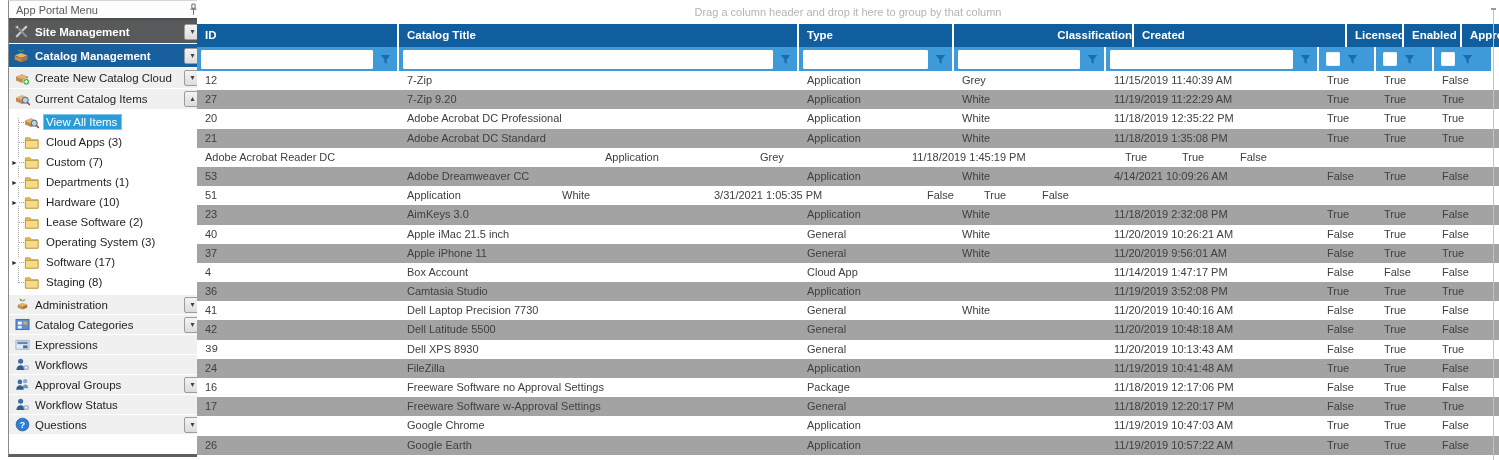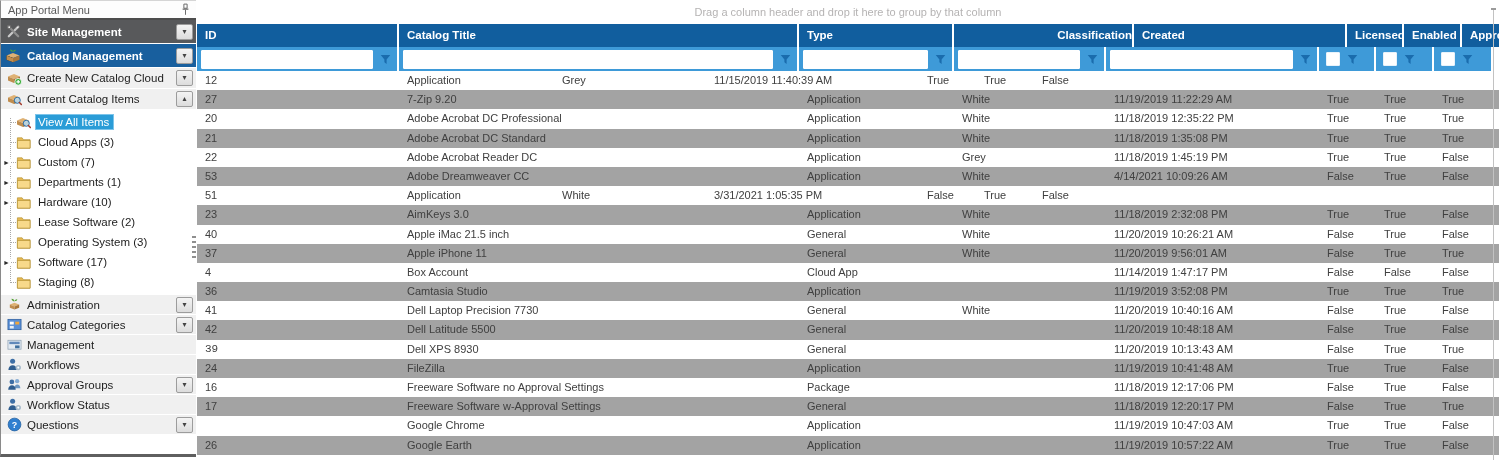--- a/index.html
+++ b/index.html
@@ -1,20 +1,20 @@
 <!DOCTYPE html>
 <html><head>
 <meta charset="utf-8">
 <style>
   html,body{margin:0;padding:0;background:#fff;}
   body{width:1499px;height:460px;position:relative;overflow:hidden;
        font-family:"Liberation Sans","DejaVu Sans",sans-serif;-webkit-font-smoothing:antialiased;}
 
   
-  .sidebar{position:absolute;left:0;top:0;width:196px;height:457px;box-sizing:border-box;
+  .sidebar{position:absolute;left:8px;top:0;width:196px;height:457px;box-sizing:border-box;
            background:#fff;border-left:1px solid #8a8a8a;border-top:1px solid #d5d5d5;
            border-bottom:3px solid #5f5f5f;}
   .sb-title{height:17px;display:flex;align-items:center;justify-content:space-between;
             padding:0 6px 0 7px;font-size:11px;color:#5a5a5a;border-bottom:2px solid #4d4d4d;background:#fdfdfd;}
   .pin{display:flex;align-items:center;cursor:pointer;}
   .sb-section{height:23px;margin-bottom:1px;display:flex;align-items:center;gap:6px;
               padding:0 3px 0 4px;color:#fff;font-weight:700;font-size:11.5px;cursor:pointer;}
   .sb-section.dark{background:#58595B;}
   .sb-section.blue{background:#185F9E;}
   .dd{margin-left:auto;width:15px;height:14px;background:linear-gradient(#f4f4f4,#dcdcdc);
@@ -247,21 +247,21 @@
         <span class="dd">▾</span>
       </div>
       <div class="sb-item">
         <span class="ic">
           <svg width="15" height="15" viewBox="0 0 16 16">
             <rect x="1" y="3.5" width="14" height="9.5" fill="#e3ebf2" stroke="#8fa3b5" stroke-width="0.8"></rect>
             <rect x="2.5" y="5" width="11" height="2.6" fill="#6089ba"></rect>
             <rect x="8.6" y="9" width="4.8" height="3" fill="#3e6f9e"></rect>
           </svg>
         </span>
-        <span>Management</span>
+        <span>Expressions</span>
       </div>
       <div class="sb-item">
         <span class="ic">
           <svg width="15" height="15" viewBox="0 0 16 16">
             <circle cx="6" cy="4.6" r="2.7" fill="#3d6ea5"></circle>
             <path d="M1.5 13.8c0-3 2-5 4.5-5s4.5 2 4.5 5z" fill="#2f5d8f"></path>
             <circle cx="12" cy="11.3" r="2.9" fill="#a8bccc"></circle>
             <circle cx="12" cy="11.3" r="1.1" fill="#fff"></circle>
           </svg>
         </span>
@@ -380,20 +380,21 @@
         <span class="funnel">
           <svg width="11" height="11" viewBox="0 0 12 12">
             <path d="M0.8 1.2h10.4L7.2 6v4.8L4.8 8.9V6z" fill="#1A6CAD"></path>
           </svg>
         </span>
       </div>
     </div>
   <div class="rows" id="rows">
       <div class="grow">
         <div class="gcell" style="width: 202px;">12</div>
+        <div class="gcell" style="width: 400px;">7-Zip</div>
         <div class="gcell" style="width: 155px;">Application</div>
         <div class="gcell" style="width: 152px;">Grey</div>
         <div class="gcell" style="width: 213px;">11/15/2019 11:40:39 AM</div>
         <div class="gcell" style="width: 57px;">True</div>
         <div class="gcell" style="width: 58px;">True</div>
         <div class="gcell" style="width: 59px;">False</div>
       </div>
       <div class="grow alt">
         <div class="gcell" style="width: 202px;">27</div>
         <div class="gcell" style="width: 400px;">7-Zip 9.20</div>
@@ -418,21 +419,20 @@
         <div class="gcell" style="width: 202px;">21</div>
         <div class="gcell" style="width: 400px;">Adobe Acrobat DC Standard</div>
         <div class="gcell" style="width: 155px;">Application</div>
         <div class="gcell" style="width: 152px;">White</div>
         <div class="gcell" style="width: 213px;">11/18/2019 1:35:08 PM</div>
         <div class="gcell" style="width: 57px;">True</div>
         <div class="gcell" style="width: 58px;">True</div>
         <div class="gcell" style="width: 59px;">True</div>
       </div>
       <div class="grow">
-        <div class="gcell" style="width: 202px;">22</div>
         <div class="gcell" style="width: 400px;">Adobe Acrobat Reader DC</div>
         <div class="gcell" style="width: 155px;">Application</div>
         <div class="gcell" style="width: 152px;">Grey</div>
         <div class="gcell" style="width: 213px;">11/18/2019 1:45:19 PM</div>
         <div class="gcell" style="width: 57px;">True</div>
         <div class="gcell" style="width: 58px;">True</div>
         <div class="gcell" style="width: 59px;">False</div>
       </div>
       <div class="grow alt">
         <div class="gcell" style="width: 202px;">53</div>

